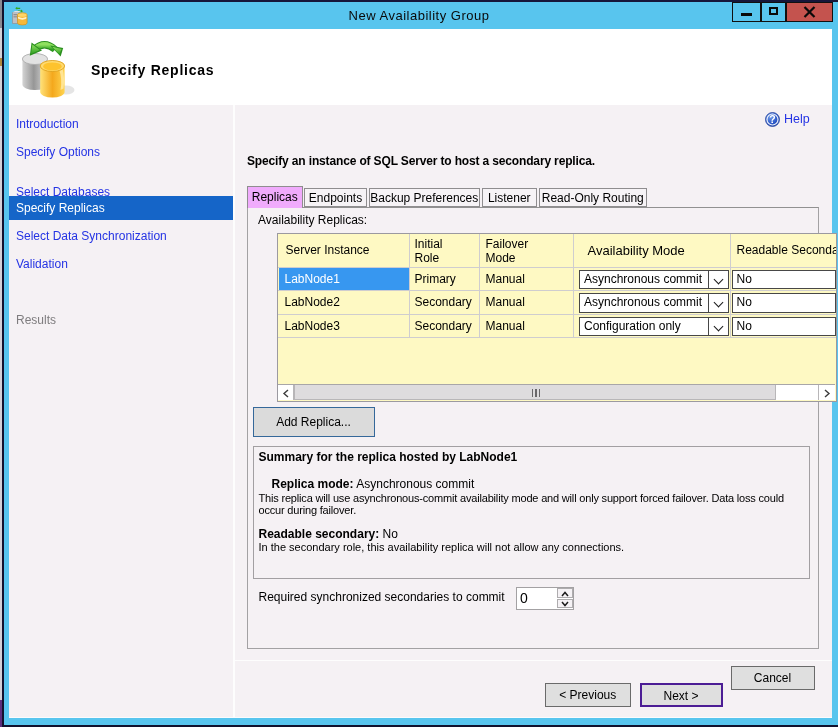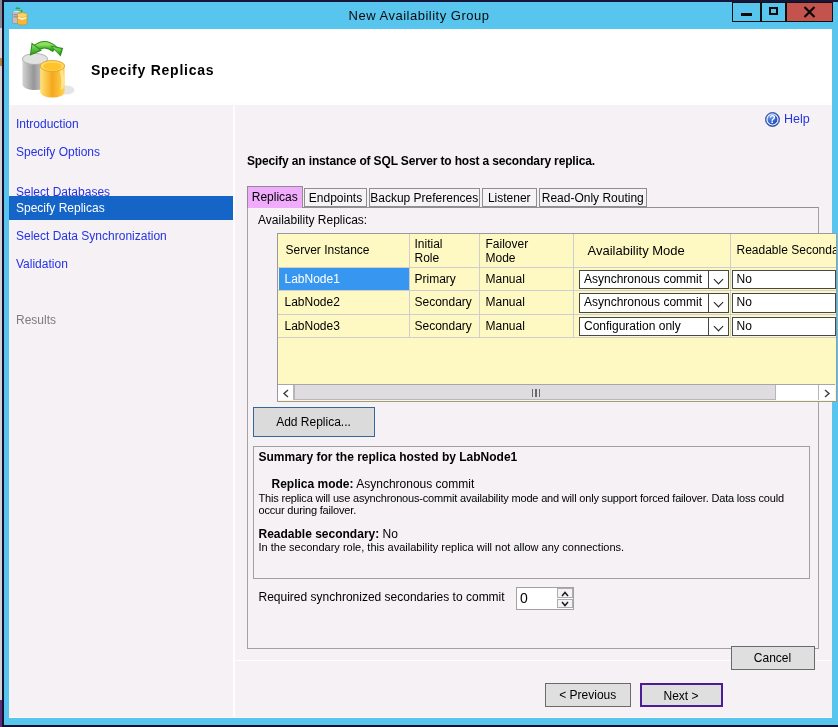--- a/index.html
+++ b/index.html
@@ -208,21 +208,21 @@
       </svg>
     <svg class="abs" style="left:44px;top:13.5px;" width="8" height="6" viewBox="0 0 8 6">
         <path d="M1 1 L4 4.5 L7 1" fill="none" stroke="#1c1c1c" stroke-width="1.5"></path>
       </svg>
   </div>
 
   <div class="abs" style="left:235px;top:659.5px;width:596.5px;height:1.5px;background:#fdfdfd;"></div>
 
   <div class="abs" style="left:544.5px;top:682.5px;width:86.5px;height:24px;background:#dfdfdf;border:1px solid #6a6a6a;font-size:12px;text-align:center;line-height:22px;">&lt; Previous</div>
   <div class="abs" style="left:639.5px;top:682.5px;width:83px;height:24px;background:#dfdfdf;border:2px solid #4c1d95;font-size:12px;text-align:center;line-height:22px;">Next &gt;</div>
-  <div class="abs" style="left:730.5px;top:646px;width:84px;height:24px;background:#dfdfdf;border:1px solid #6a6a6a;font-size:12px;text-align:center;line-height:22px;">Cancel</div>
+  <div class="abs" style="left:730.5px;top:666px;width:84px;height:24px;background:#dfdfdf;border:1px solid #6a6a6a;font-size:12px;text-align:center;line-height:22px;">Cancel</div>
 
 </div>
 <style>
   .combo { background:#fff; border:1.5px solid #474747; font-size:12px; line-height:17.5px; }
   .combo span { padding-left:4.5px; display:block; }
   .combo i { position:absolute; right:0; top:0; width:20px; height:100%; border-left:1px solid #464646; }
   .combo i::after { content:""; position:absolute; left:5.5px; top:5px; width:6px; height:6px; border-right:1.6px solid #1a1a1a; border-bottom:1.6px solid #1a1a1a; transform:rotate(45deg); }
   .nob { background:#fff; border:1.5px solid #474747; font-size:12px; line-height:17.5px; padding-left:4px; }
 </style>
 

